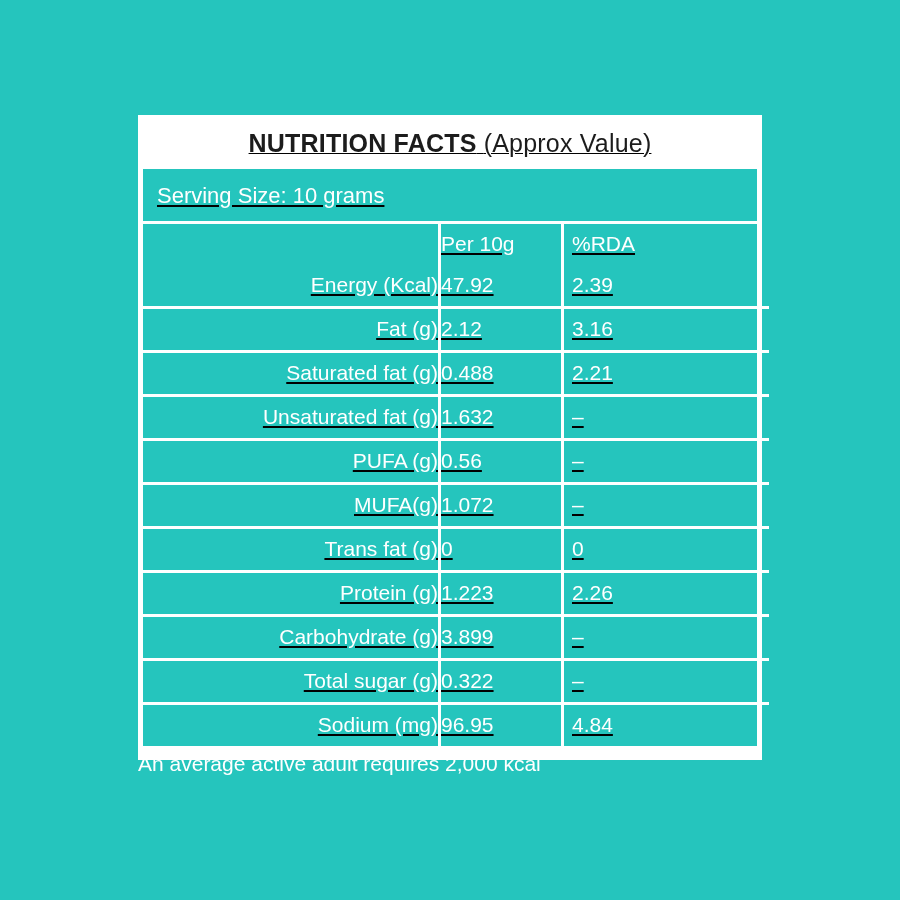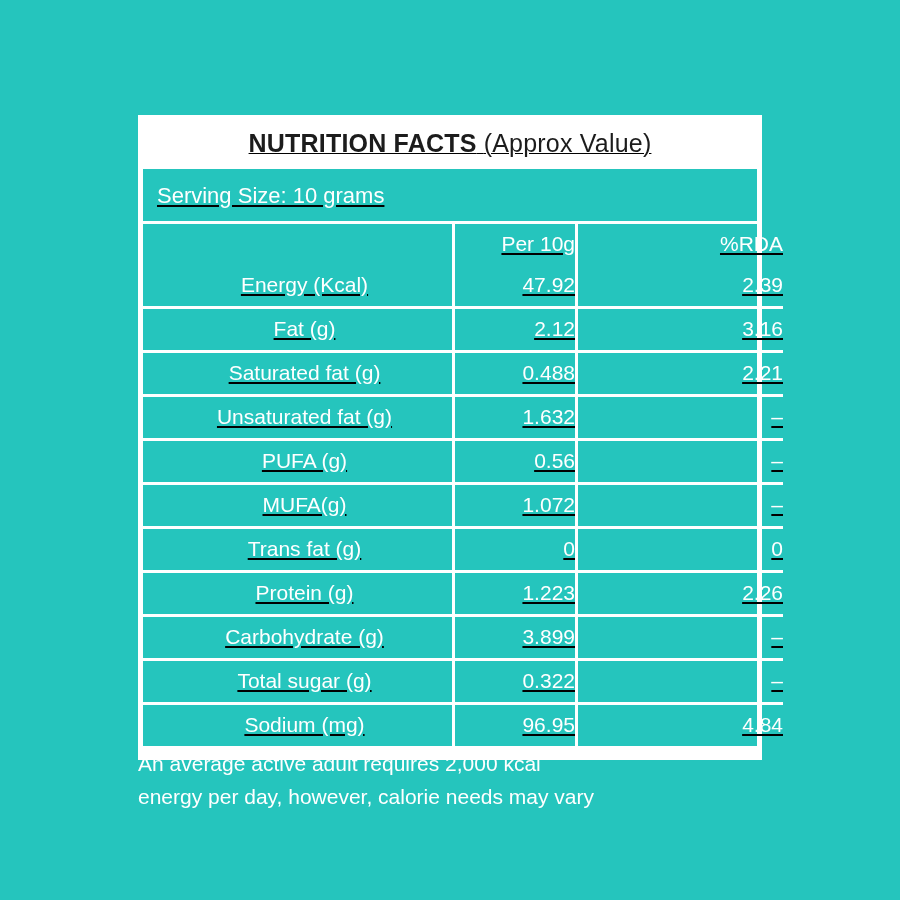--- a/index.html
+++ b/index.html
@@ -53,29 +53,29 @@
     width: 100%;
     border-collapse: collapse;
     table-layout: fixed;
   }
   table.nf th, table.nf td {
     color: #ffffff;
     font-size: 21px;
     font-weight: normal;
     padding: 8px 0 9px 0;
     border-bottom: 3px solid #ffffff;
-    text-align: right;
+    text-align: left;
   }
   table.nf tr:last-child th,
   table.nf tr:last-child td {
     border-bottom: none;
   }
   table.nf .label {
-    text-align: center;
-    padding-left: 14px;
+    text-align: right;
+    padding-left: 0;
     border-right: 3px solid #ffffff;
     width: 295px;
   }
   table.nf .col-a {
     border-right: 3px solid #ffffff;
     width: 120px;
   }
   table.nf .col-b {
     width: 197px;
     padding-left: 8px;
@@ -175,16 +175,15 @@
           <td class="col-b">4.84</td>
         </tr>
       </tbody>
     </table>
 
     <div class="bottom-pad"></div>
   </div>
 
   <div class="footnote">
     <div>An average active adult requires 2,000 kcal</div>
-    <div>energy per day, however, calorie needs may vary</div>
   </div>
 
 </div>
 
 </body></html>

